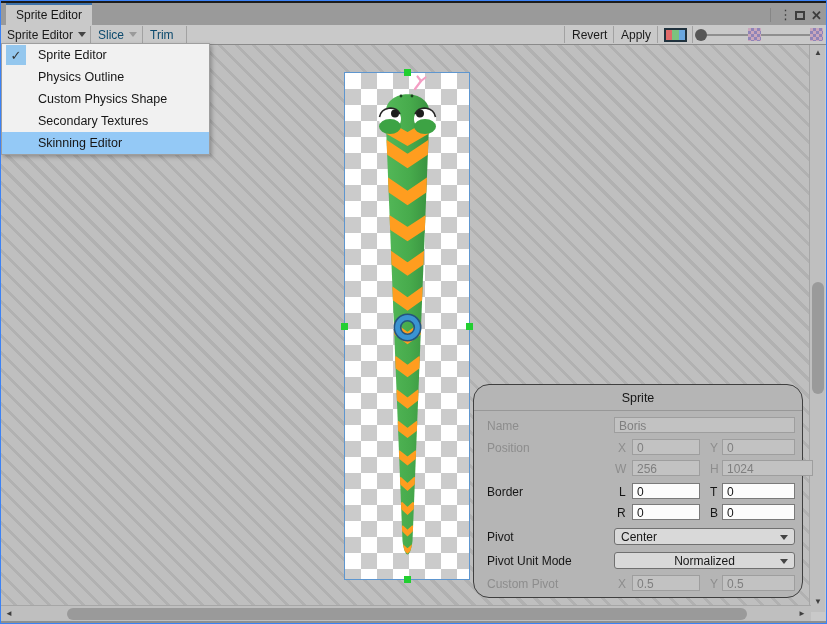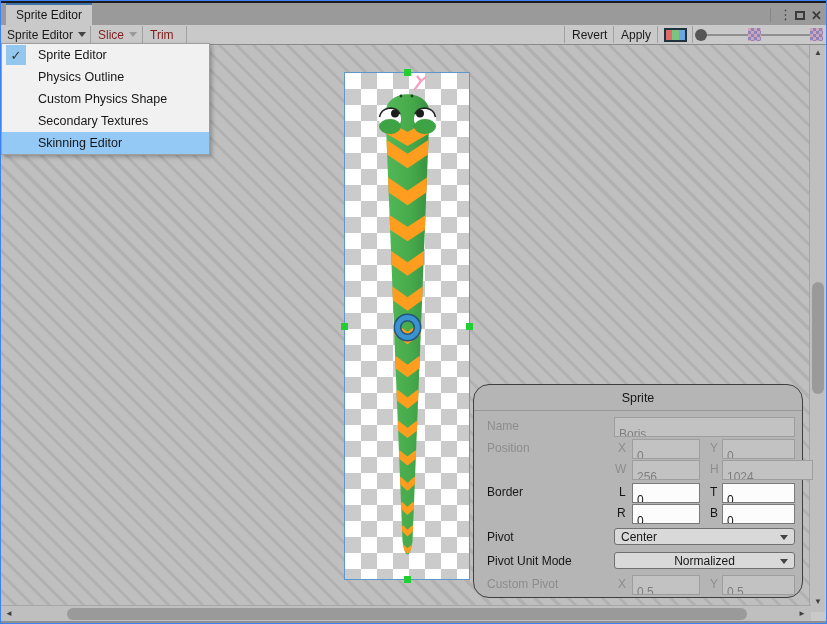--- a/index.html
+++ b/index.html
@@ -12,21 +12,21 @@
   .tab { position:absolute; left:5px; top:0; width:86px; height:22px; background:#c9c9c9; border-top:2px solid #3d72ab; display:flex; align-items:center; justify-content:center; font-size:12px; color:#161616; }
   .winctrls { position:absolute; right:4px; top:2px; height:20px; display:flex; align-items:center; gap:6px; color:#3c3c3c; }
   .winctrls .sep { width:1px; height:14px; background:#868686; margin-right:2px; }
   .kebab { font-size:13px; width:10px; text-align:center; line-height:10px; }
   .maxbox { width:10px; height:9px; border:2px solid #3c3c3c; }
   .closex { font-size:13px; font-weight:bold; }
 
   
   .toolbar { position:absolute; left:0; top:24px; width:100%; height:20px; background:#c9c9c9; border-bottom:1px solid #8a8a8a; }
   .titem { position:absolute; top:0; height:19px; display:flex; align-items:center; gap:5px; font-size:12px; }
-  .titem.disabled { color:#7f1d1d; }
+  .titem.disabled { color:#0c4a6e; }
   .tsep { position:absolute; top:1px; width:1px; height:17px; background:#a2a2a2; }
   .dd-arrow { width:0; height:0; border-left:4px solid transparent; border-right:4px solid transparent; border-top:5px solid #444; }
   .dd-arrow.gray { border-top-color:#9a9a9a; }
   .rgbicon { position:absolute; left:663px; top:3px; width:23px; height:14px; border:2px solid #20323e; display:flex; }
   .rgbicon i { flex:1; }
   .slider-track { position:absolute; left:700px; top:9px; width:115px; height:2px; background:#8f8f8f; }
   .slider-knob { position:absolute; left:694px; top:4px; width:12px; height:12px; border-radius:50%; background:#565656; }
   .mipicon { position:absolute; top:3px; width:13px; height:13px; background-image:conic-gradient(#8f84b8 25%, #c9a6bb 0 50%, #8f84b8 0 75%, #c9a6bb 0); background-size:6px 6px; }
 
   
@@ -46,21 +46,21 @@
   .mcheck { position:absolute; left:4px; top:1px; width:20px; height:20px; background:#94c7ee; display:flex; align-items:center; justify-content:center; color:#333; font-size:13px; }
 
   
   .panel { position:absolute; left:472px; top:383px; width:330px; height:214px; background:#b5b5b5; border:1px solid #3f3f3f; border-radius:16px; z-index:4; }
   .ptitle { position:absolute; left:0; top:6px; width:100%; text-align:center; font-size:12.5px; color:#161616; }
   .psep { position:absolute; left:0; top:25px; width:100%; height:1px; background:#989898; }
   .plabel { position:absolute; left:13px; font-size:12px; color:#161616; }
   .plabel.dis { color:#8d8d8d; }
   .flet { position:absolute; font-size:12px; color:#161616; }
   .flet.dis { color:#8d8d8d; }
-  .tfield { position:absolute; height:16px; font-size:12px; padding:9px 4px; line-height:14px; overflow:hidden; }
+  .tfield { position:absolute; height:16px; font-size:12px; padding:1px 4px; line-height:14px; overflow:hidden; }
   .tfield.en { background:#fcfcfc; border:1px solid #7a7a7a; color:#161616; }
   .tfield.dis { background:#c2c2c2; border:1px solid #9e9e9e; color:#7f7f7f; }
   .pselect { position:absolute; left:140px; width:181px; height:17px; background:#d9d9d9; border:1px solid #707070; border-radius:3px; font-size:12px; color:#161616; padding:1px 6px; line-height:14px; }
   .pselect .dd-arrow { position:absolute; right:6px; top:6px; }
 
   
   .vscroll { position:absolute; right:1px; top:44px; width:16px; height:567px; background:#bfbfbf; border-left:1px solid #a6a6a6; }
   .vthumb { position:absolute; left:2px; top:237px; width:12px; height:112px; background:#9a9a9a; border-radius:6px; }
   .hscroll { position:absolute; left:0; top:604px; width:810px; height:16px; background:#bfbfbf; border-top:1px solid #a6a6a6; }
   .hthumb { position:absolute; left:66px; top:2px; width:680px; height:12px; background:#9a9a9a; border-radius:6px; }

